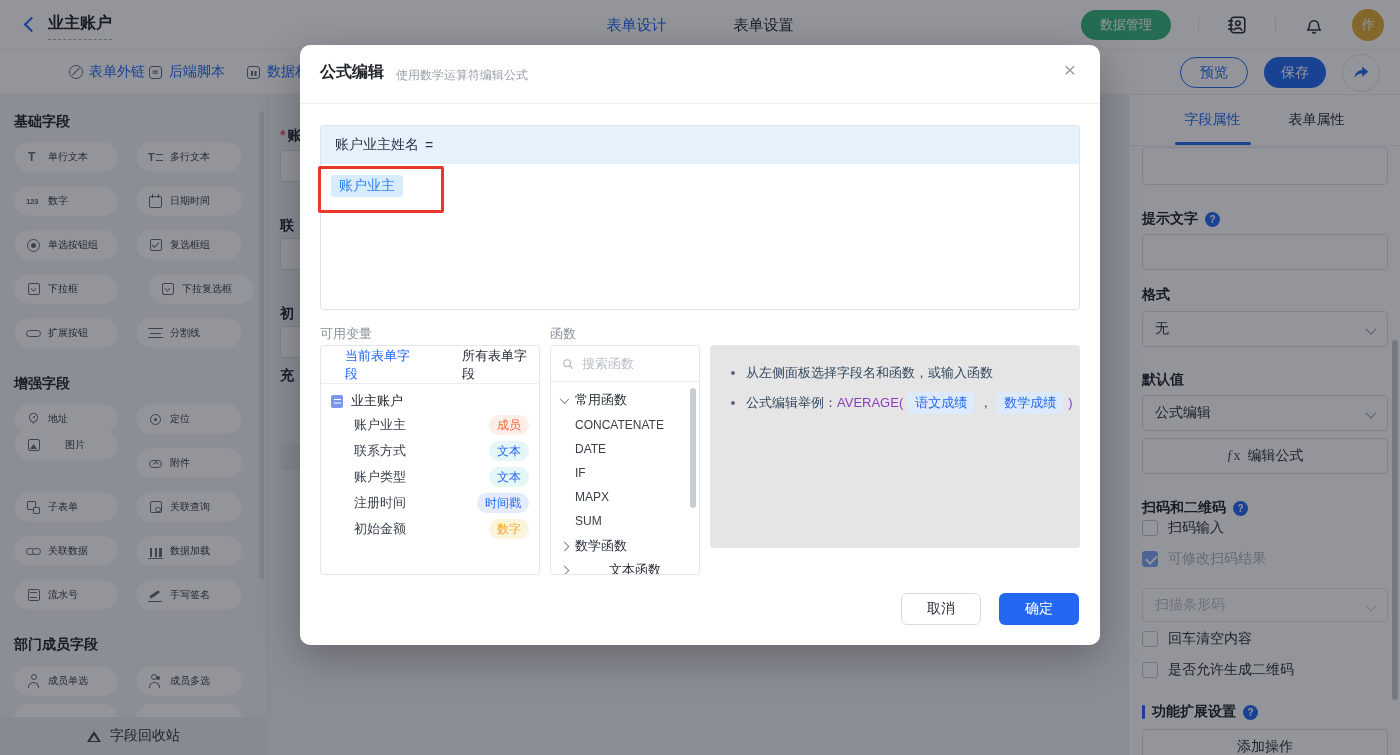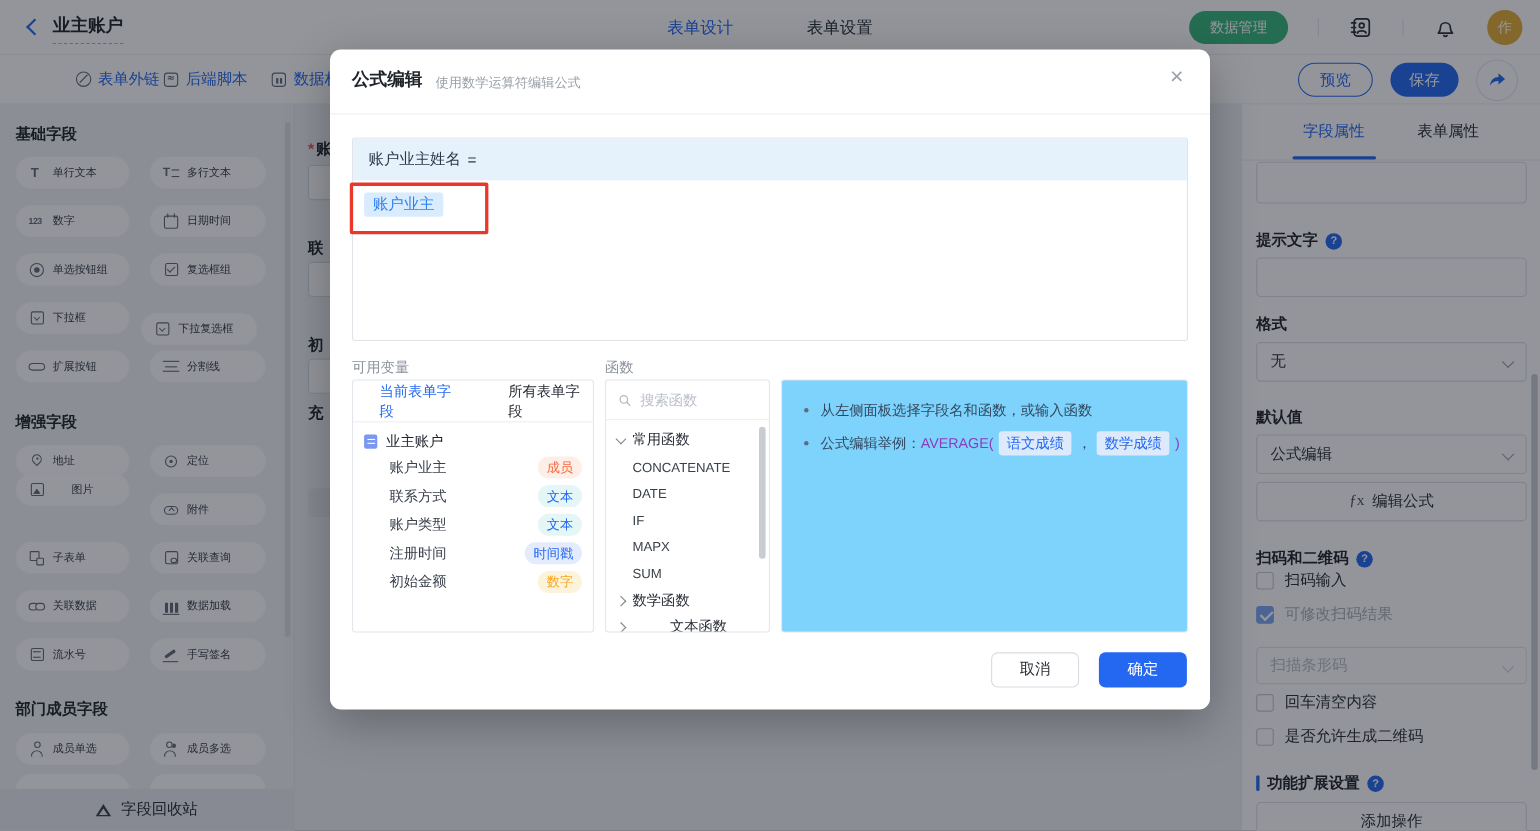--- a/index.html
+++ b/index.html
@@ -144,21 +144,21 @@
 .fnpanel{position:absolute;left:250px;top:300px;width:150px;height:230px;border:1px solid #e3e6ea;border-radius:3px;background:#fff;overflow:hidden}
 .fnsearch{height:36px;border-bottom:1px solid #eceef1;display:flex;align-items:center;padding:0 10px;gap:7px}
 .fnsearch svg{width:14px;height:14px;color:#b3bac3;flex:none}
 .fnph{font-size:13px;color:#b9bfc8}
 .fngroup{position:absolute;left:10px;display:flex;align-items:center;gap:7px;font-size:13px;color:#262c34;cursor:pointer;height:18px}
 .fnitem{position:absolute;left:24px;font-size:12px;color:#3a404a;cursor:pointer;height:16px;line-height:16px}
 .gchev{width:7px;height:7px;border-right:1.5px solid #7d8694;border-bottom:1.5px solid #7d8694;flex:none}
 .gchev.down{transform:rotate(45deg) translate(-1px,-1px)}
 .gchev.right{transform:rotate(-45deg)}
 .fn-thumb{position:absolute;right:3px;top:42px;width:6px;height:120px;background:#c9cdd3;border-radius:3px}
-.tips{position:absolute;left:410px;top:300px;width:370px;height:230px;border:1px solid #e3e6ea;border-radius:3px;padding:16px;font-size:13px;color:#33475e;background:#7dd3fc}
+.tips{position:absolute;left:410px;top:300px;width:370px;height:203px;border:1px solid #e3e6ea;border-radius:3px;padding:16px;font-size:13px;color:#33475e;background:#e5e5e5}
 .tipline{display:flex;align-items:center;margin-bottom:8px;line-height:22px;white-space:nowrap}
 .dot{width:4px;height:4px;border-radius:50%;background:#5b6b80;display:inline-block;margin:0 11px 0 4px;flex:none}
 .tipchip{background:#ddeafc;color:#2468f2;padding:0 7px;border-radius:3px;margin:0 5px}
 .purple{color:#8d3cc0}
 .m-cancel{position:absolute;left:601px;top:548px;width:80px;height:32px;border:1px solid #d8dce2;border-radius:6px;background:#fff;font-size:14px;color:#2a2f36;cursor:pointer}
 .m-confirm{position:absolute;left:699px;top:548px;width:80px;height:32px;border:none;border-radius:6px;background:#2468f2;color:#fff;font-size:14px;cursor:pointer}
 </style>
 </head>
 <body>
 
@@ -245,21 +245,21 @@
         <span>单选按钮组</span>
       </div>
       <div class="pill" style="top: 135px; left: 136px; width: 106px;">
         <span class="pic i-check"></span>
         <span>复选框组</span>
       </div>
       <div class="pill" style="top: 179px; left: 14px; width: 104px;">
         <span class="pic i-select"></span>
         <span>下拉框</span>
       </div>
-      <div class="pill" style="top: 179px; left: 128px; width: 106px; margin-top: 10px;">
+      <div class="pill" style="top: 179px; left: 148px; width: 106px;">
         <span class="pic i-mselect"></span>
         <span>下拉复选框</span>
       </div>
       <div class="pill" style="top: 223px; left: 14px; width: 104px;">
         <span class="pic i-btn"></span>
         <span>扩展按钮</span>
       </div>
       <div class="pill" style="top: 223px; left: 136px; width: 106px;">
         <span class="pic i-divider"></span>
         <span>分割线</span>

